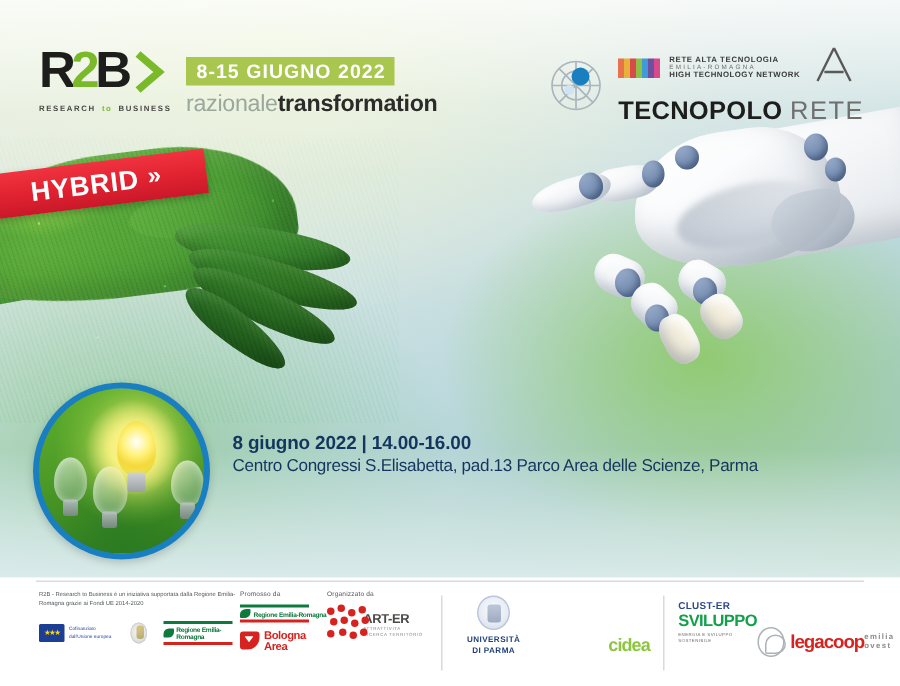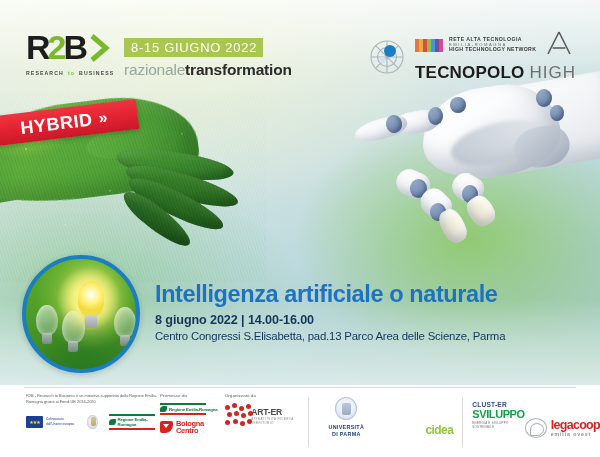--- a/index.html
+++ b/index.html
@@ -147,21 +147,21 @@
   .r2b-2 { font-size:34px; font-weight:bold; line-height:30px; color:#7ab929; letter-spacing:-1px; margin:0 -2px; }
   .r2b-arrow { margin-left:3px; margin-top:2px; }
   .r2b-sub { display:flex; gap:4px; align-items:center; margin-top:4px; font-size:5.2px;
              letter-spacing:1.1px; font-weight:bold; color:#4a4a48; }
   .r2b-sub .grn { color:#7ab929; }
 
   
   .datewrap { position:absolute; left:124px; top:38px; }
   .dateband {
     display:inline-block; background:#a9c64f; color:#ffffff;
-    font-size:13px; font-weight:normal; letter-spacing:.7px;
+    font-size:13px; font-weight:bold; letter-spacing:.7px;
     padding:2px 6px 2px 7px;
   }
   .tagline { margin-top:4px; font-size:15.5px; letter-spacing:-.2px; }
   .tag-1 { color:#9aa79c; }
   .tag-2 { color:#2b2b29; font-weight:bold; }
 
   
   .tecno { position:absolute; right:24px; top:30px; display:flex; align-items:center; gap:9px; }
   .tec-brain { width:38px; height:38px; }
   .tec-right { display:flex; flex-direction:column; }
@@ -268,21 +268,21 @@
 
   .fcol-clust { width:62px; padding-top:8px; }
   .clust-top { font-size:6.6px; font-weight:bold; color:#2f4a8c; letter-spacing:.2px; }
   .clust-main { font-size:11px; font-weight:bold; color:#12a14b; letter-spacing:-.4px; line-height:12px; }
   .clust-sub { font-size:2.9px; color:#6a6a68; letter-spacing:.3px; margin-top:1px; }
 
   .fcol-lega { width:96px; display:flex; align-items:center; gap:4px; padding-top:10px; }
   .lega-mark { width:22px; height:20px; border-radius:50%; border:1.6px solid #9aa0a4; position:relative; opacity:.8; }
   .lega-mark:after { content:""; position:absolute; left:4px; top:4px; width:12px; height:11px;
     border:1.4px solid #9aa0a4; border-radius:50% 50% 50% 10%; }
-  .lega-txt { display:flex; flex-direction:column; }
+  .lega-txt { display:flex; }
   .lega-name { font-size:12.5px; font-weight:bold; color:#d6231f; letter-spacing:-.7px; line-height:12px; }
   .lega-sub { font-size:5.2px; font-weight:bold; color:#8a8a88; letter-spacing:.9px; }
 </style>
 </head>
 <body>
 
 <div class="poster">
 
   <div class="bg"></div>
   <div class="bg-soft-white"></div>
@@ -375,21 +375,21 @@
           <span class="tec-net3">HIGH TECHNOLOGY NETWORK</span>
         </span>
         <span class="tec-a">
           <svg width="26" height="26" viewBox="0 0 26 26">
               <path d="M13 2 L24 24 M13 2 L2 24 M6.6 18 H19.4" fill="none" stroke="#5a5a58" stroke-width="1.6"></path>
             </svg>
         </span>
       </div>
       <div class="tec-bottom">
         <span class="tec-bold">TECNOPOLO</span>
-        <span class="tec-light">HIGH</span>
+        <span class="tec-light">RETE</span>
       </div>
     </div>
   </div>
 
   <div class="hybrid">
     <span class="hybrid-label">HYBRID</span>
     <span class="hybrid-chev">»</span>
   </div>
 
   <div class="bulbcircle">
@@ -397,21 +397,20 @@
     <div class="bulb-dbase bb1"></div>
     <div class="bulb bulb-d bd2"></div>
     <div class="bulb-dbase bb2"></div>
     <div class="bulb bulb-d bd3"></div>
     <div class="bulb-dbase bb3"></div>
     <div class="bulb bulb-glow"></div>
     <div class="bulb-glow-base"></div>
   </div>
 
   <div class="title-block">
-    <div class="t-line">Intelligenza artificiale o naturale</div>
     <div class="t-when">8 giugno 2022 | 14.00-16.00</div>
     <div class="t-where">Centro Congressi S.Elisabetta, pad.13 Parco Area delle Scienze, Parma</div>
   </div>
 
   <div class="footer">
     <div class="foot-rule"></div>
     <div class="foot-inner">
 
       <div class="fcol fcol-note">
         <div class="note-txt">R2B - Research to Business è un iniziativa supportata dalla Regione Emilia-Romagna grazie ai Fondi UE 2014-2020</div>
@@ -441,21 +440,21 @@
           <span class="rer-wrap">
             <span class="rer-leaf"></span>
             <span class="rer-txt">Regione Emilia-Romagna</span>
           </span>
           <span class="rer-bar2"></span>
         </span>
         <div class="bf-logo">
           <span class="bf-mark"></span>
           <span class="bf-txt">
             <span style="display:block">Bologna</span>
-            <span style="display:block">Centro</span>
+            <span style="display:block">Area</span>
           </span>
         </div>
       </div>
 
       <div class="fcol fcol-org">
         <div class="fc-head">Organizzato da</div>
         <div class="arter-wrap">
           <span class="arter-dots">
             <i style="left:0;top:2px"></i>
               <i style="left:7px;top:0"></i>

